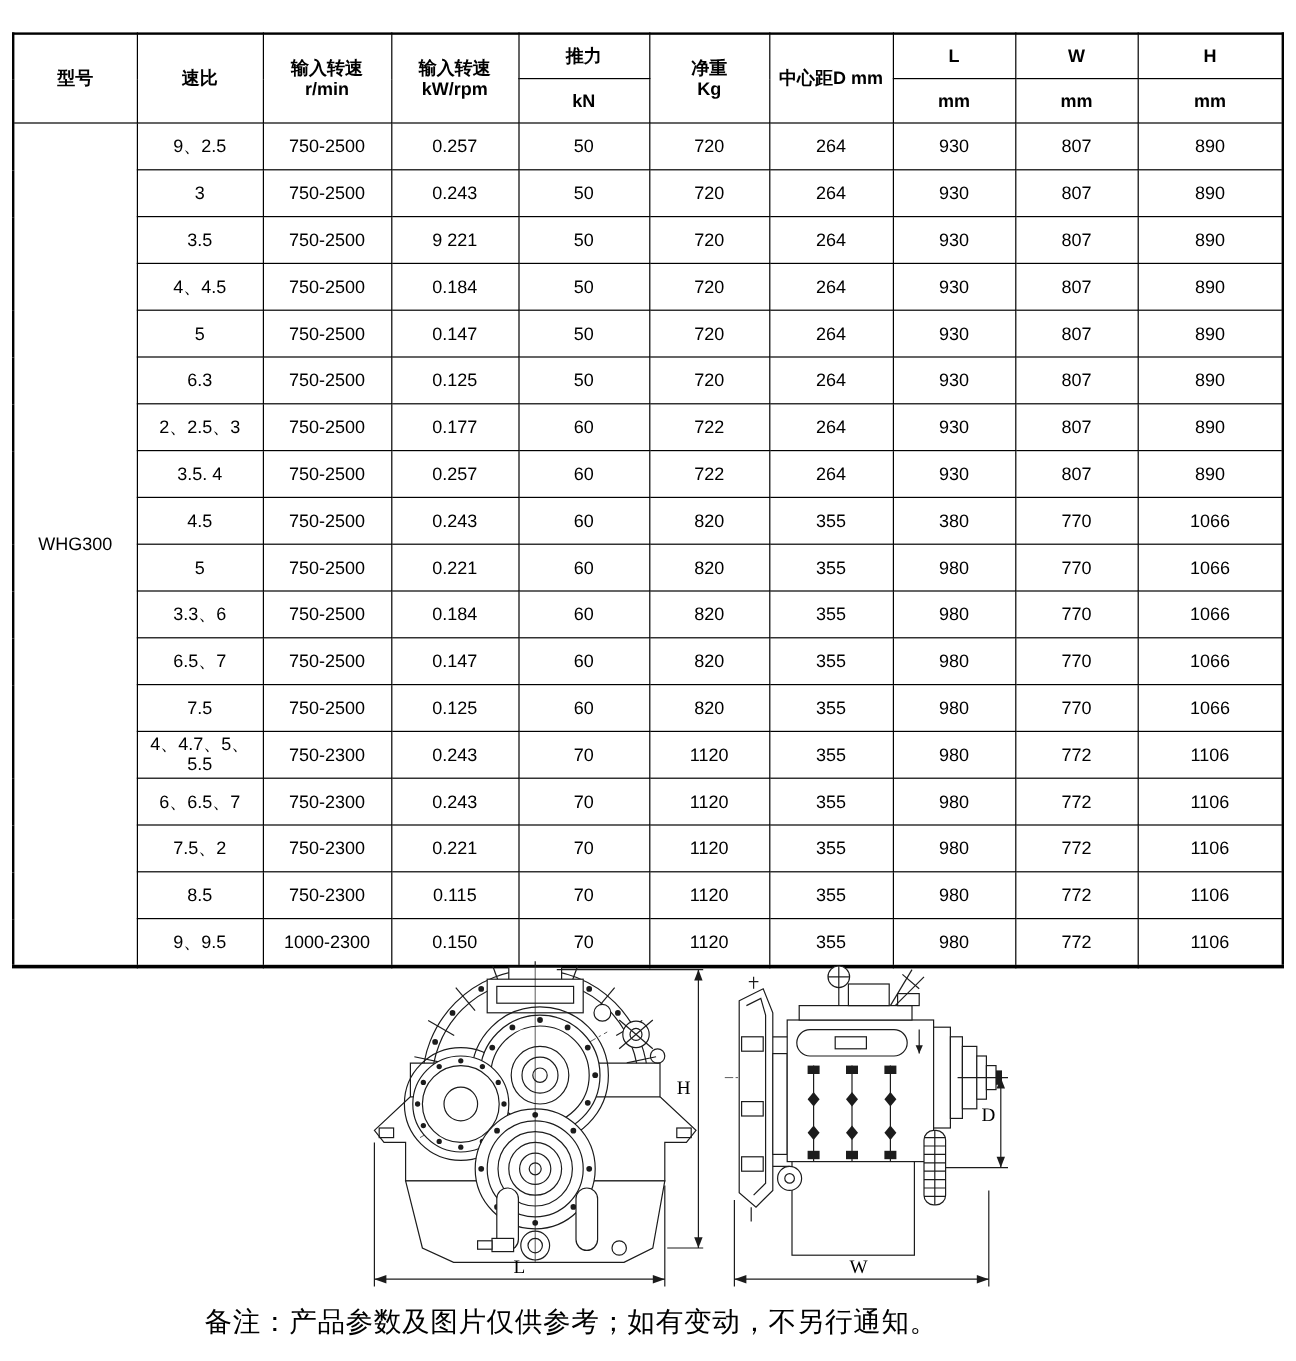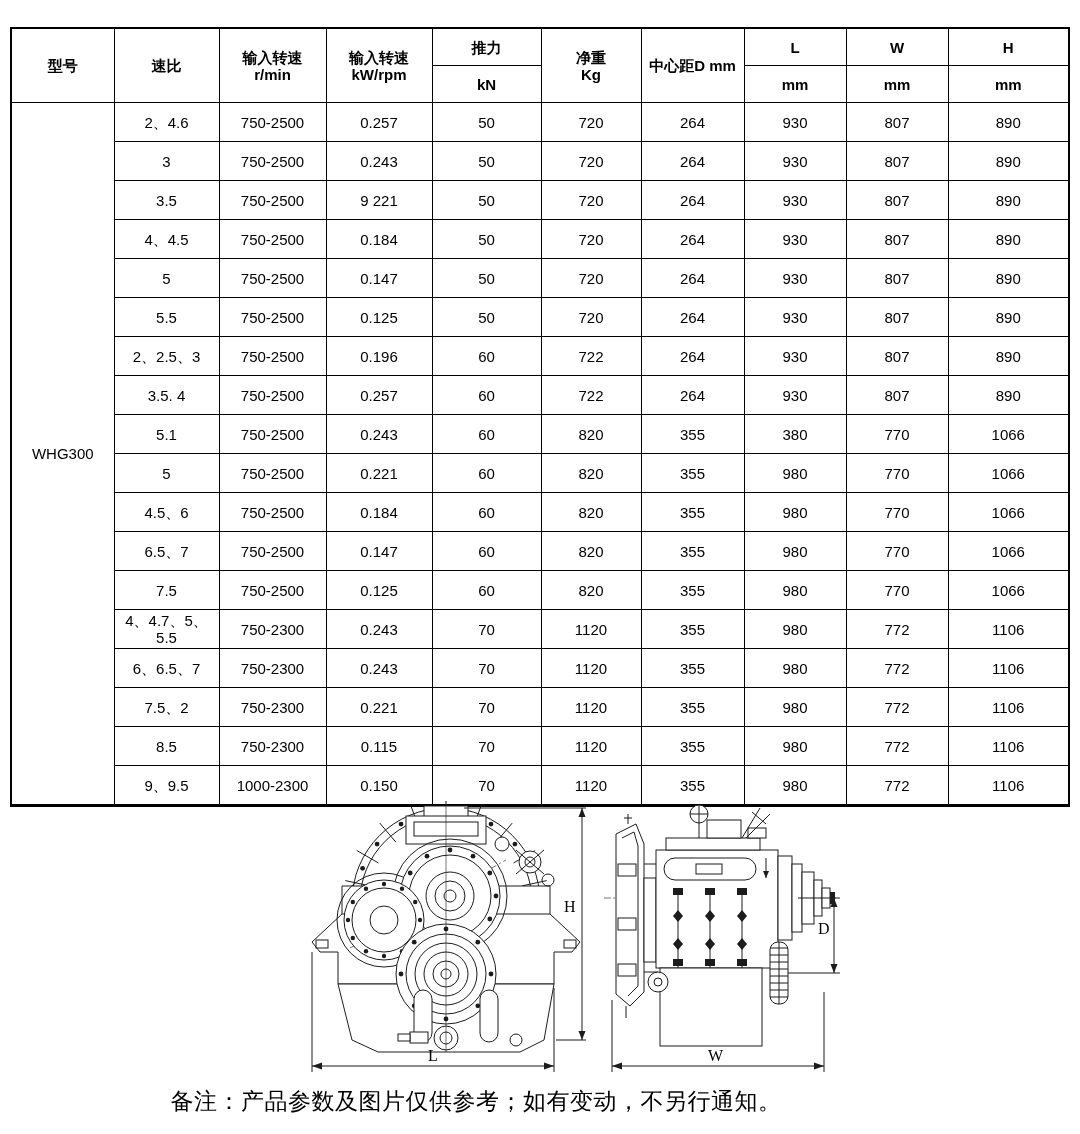--- a/index.html
+++ b/index.html
@@ -65,21 +65,21 @@
       <tr>
         <th>kN</th>
         <th>mm</th>
         <th>mm</th>
         <th>mm</th>
       </tr>
     </thead>
     <tbody>
         <tr>
           <td rowspan="18">WHG300</td>
-          <td>2、4.6</td>
+          <td>9、2.5</td>
           <td>750-2500</td>
           <td>0.257</td>
           <td>50</td>
           <td>720</td>
           <td>264</td>
           <td>930</td>
           <td>807</td>
           <td>890</td>
         </tr>
         <tr>
@@ -120,54 +120,54 @@
           <td>750-2500</td>
           <td>0.147</td>
           <td>50</td>
           <td>720</td>
           <td>264</td>
           <td>930</td>
           <td>807</td>
           <td>890</td>
         </tr>
         <tr>
-          <td>5.5</td>
+          <td>6.3</td>
           <td>750-2500</td>
           <td>0.125</td>
           <td>50</td>
           <td>720</td>
           <td>264</td>
           <td>930</td>
           <td>807</td>
           <td>890</td>
         </tr>
         <tr>
           <td>2、2.5、3</td>
           <td>750-2500</td>
-          <td>0.196</td>
+          <td>0.177</td>
           <td>60</td>
           <td>722</td>
           <td>264</td>
           <td>930</td>
           <td>807</td>
           <td>890</td>
         </tr>
         <tr>
           <td>3.5. 4</td>
           <td>750-2500</td>
           <td>0.257</td>
           <td>60</td>
           <td>722</td>
           <td>264</td>
           <td>930</td>
           <td>807</td>
           <td>890</td>
         </tr>
         <tr>
-          <td>5.1</td>
+          <td>4.5</td>
           <td>750-2500</td>
           <td>0.243</td>
           <td>60</td>
           <td>820</td>
           <td>355</td>
           <td>380</td>
           <td>770</td>
           <td>1066</td>
         </tr>
         <tr>
@@ -175,21 +175,21 @@
           <td>750-2500</td>
           <td>0.221</td>
           <td>60</td>
           <td>820</td>
           <td>355</td>
           <td>980</td>
           <td>770</td>
           <td>1066</td>
         </tr>
         <tr>
-          <td>4.5、6</td>
+          <td>3.3、6</td>
           <td>750-2500</td>
           <td>0.184</td>
           <td>60</td>
           <td>820</td>
           <td>355</td>
           <td>980</td>
           <td>770</td>
           <td>1066</td>
         </tr>
         <tr>

